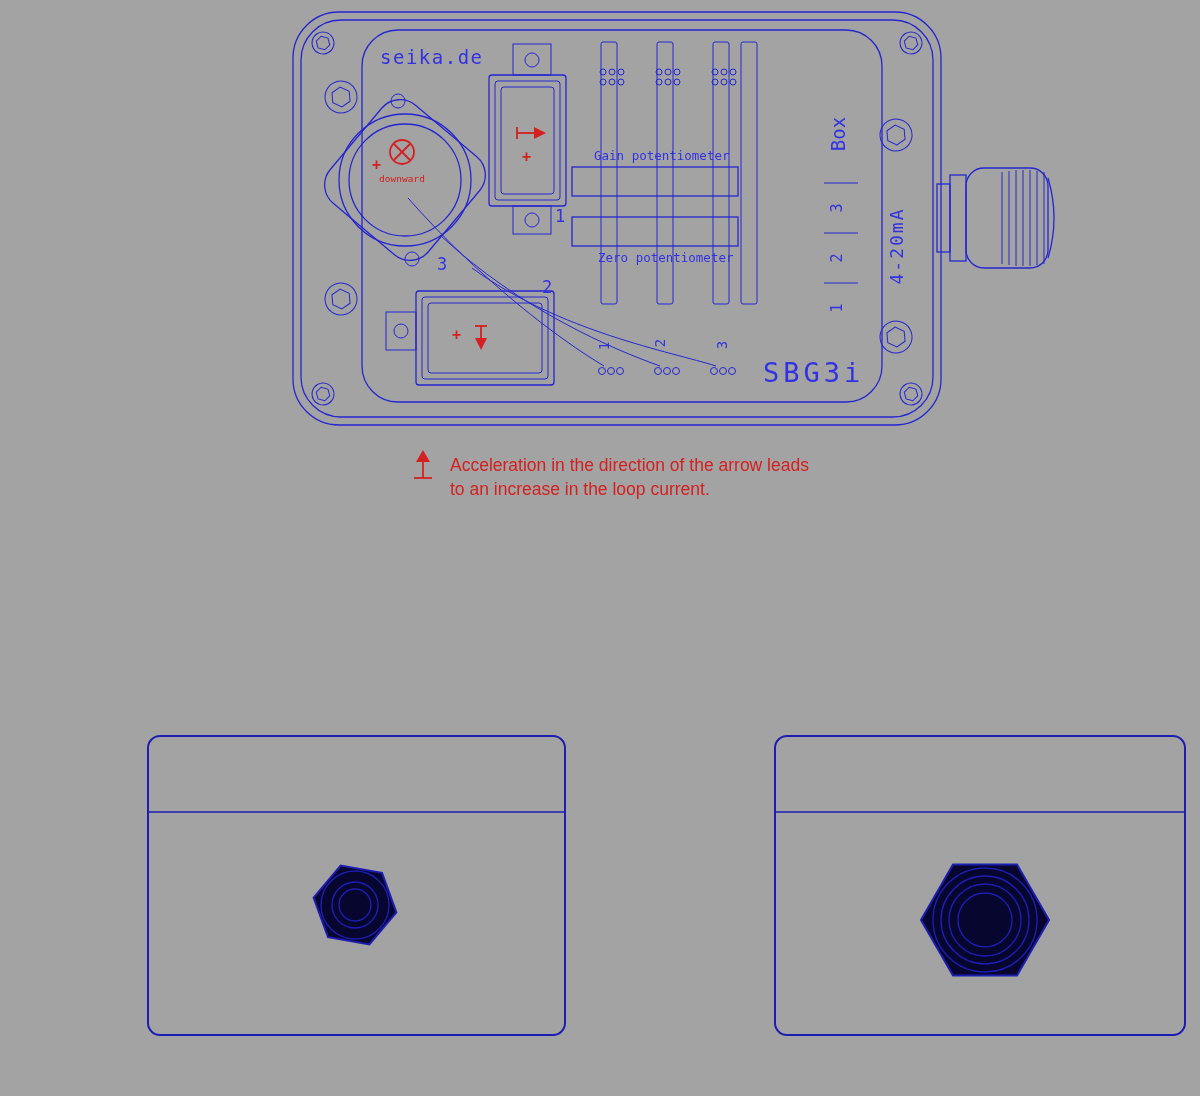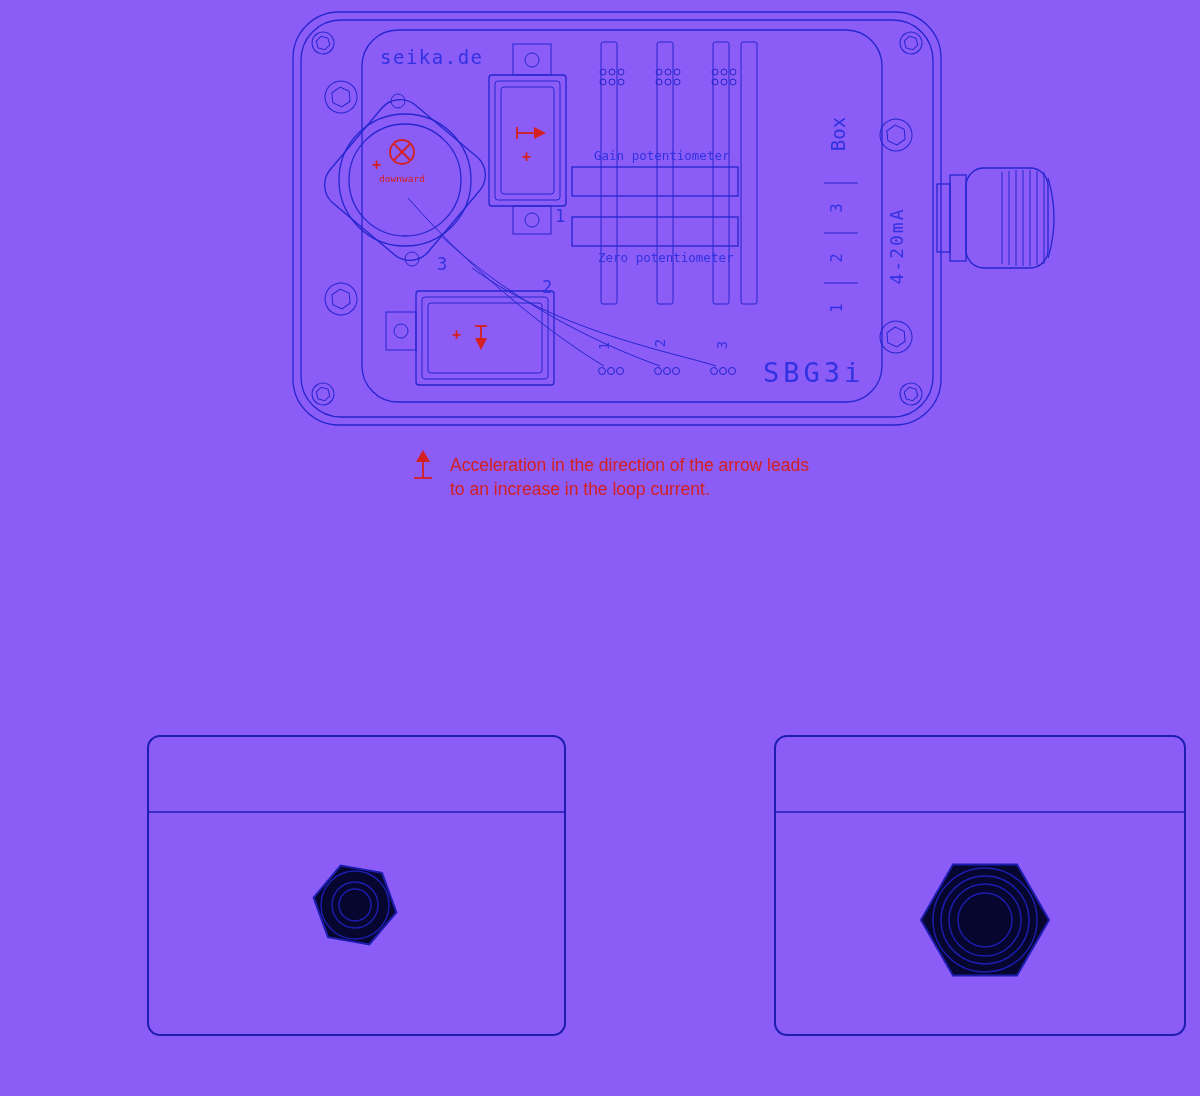--- a/index.html
+++ b/index.html
@@ -1,16 +1,16 @@
 <!DOCTYPE html>
 <html><head>
 <meta charset="utf-8">
 <style>
   html,body{margin:0;padding:0;background:#000;}
-  .stage{position:relative;width:1200px;height:1096px;background:#8b5cf6;overflow:hidden;}
+  .stage{position:relative;width:1200px;height:1096px;background:#a3a3a3;overflow:hidden;}
   svg{position:absolute;left:0;top:0;}
   .bl{stroke:#2626cf;fill:none;stroke-width:1.3;}
   .blthin{stroke:#2626cf;fill:none;stroke-width:1;}
   .tb{fill:#3232e2;font-family:"DejaVu Sans Mono",monospace;}
   .redl{stroke:#d42020;fill:none;stroke-width:1.8;}
   .redf{fill:#d42020;stroke:none;}
   .redtext{fill:#d42020;font-family:"DejaVu Sans Mono",monospace;}
   .note{fill:#d42020;font-family:"Liberation Sans",sans-serif;font-size:17.5px;}
   .dk{stroke:#1d1db2;fill:none;stroke-width:2;}
   .dkthin{stroke:#1d1db2;fill:none;stroke-width:1.4;}

